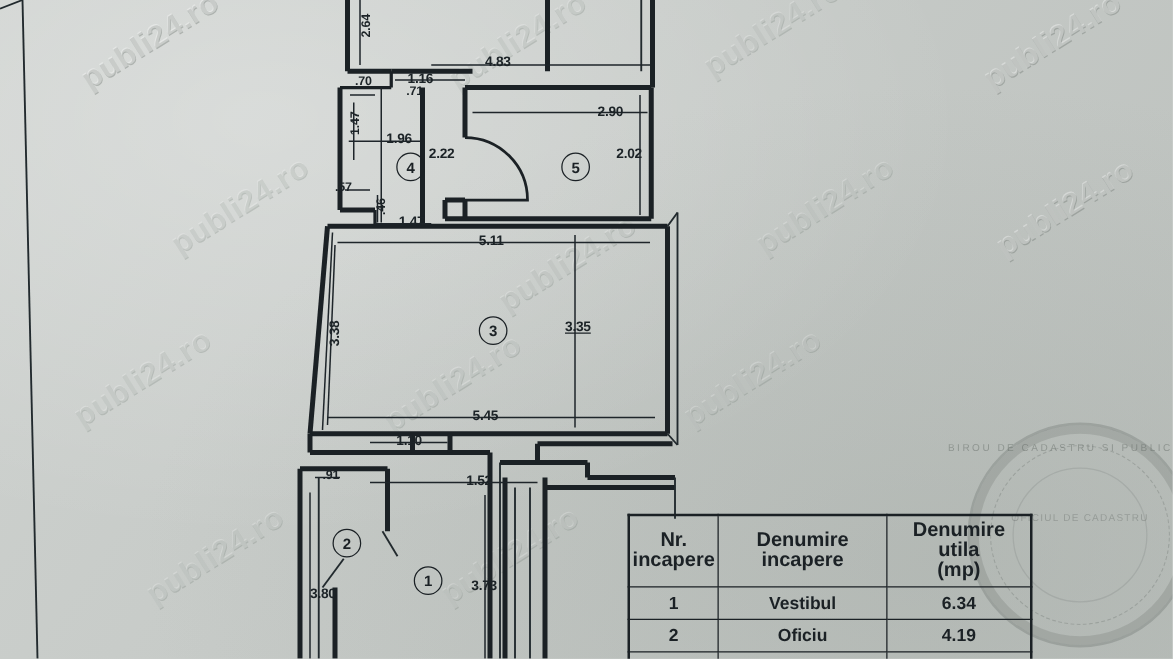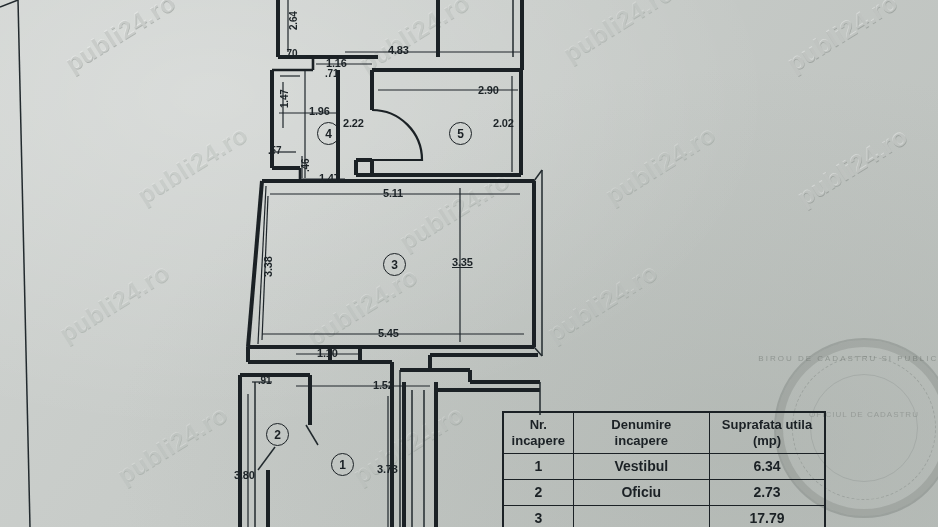--- a/index.html
+++ b/index.html
@@ -83,21 +83,21 @@
     border-collapse:collapse;
   }
   table.legend{border-collapse:collapse;}
   .legend th,.legend td{
     border:1.6px solid #1b2125;
     color:#1b2125;text-align:center;
     font-family:"Liberation Sans",sans-serif;
     font-weight:700;
     padding:0;
   }
-  .legend th{font-size:13px;line-height:16px;padding:4px 2px;font-weight:700;}
+  .legend th{font-size:16px;line-height:16px;padding:4px 2px;font-weight:700;}
   .legend td{font-size:14px;line-height:25px;height:25px;}
   .legend .c1{width:66px;}
   .legend .c2{width:140px;}
   .legend .c3{width:116px;}
 </style>
 </head>
 <body>
 
 <div id="stage">
 
@@ -231,75 +231,75 @@
     <path class="dimline" d="M 296 386 L 430 386"></path>
 
     <path class="dimline" d="M 252 382 L 272 382"></path>
 
     <path class="dimline" d="M 248 394 L 248 527"></path>
 
     <path class="dimline" d="M 388 396 L 388 527"></path>
   </svg>
 
   <div class="dimtxt vert sm" style="left:288px; top:30px;">2.64</div>
-  <div class="dimtxt sm" style="left:284px; top:48px;">.70</div>
+  <div class="dimtxt sm" style="left:284px; top:60px;">.70</div>
   <div class="dimtxt" style="left:326px; top:57px;">1.16</div>
   <div class="dimtxt" style="left:388px; top:44px;">4.83</div>
   <div class="dimtxt sm" style="left:281px; top:68px;margin-left:44px;">.71</div>
   <div class="dimtxt vert sm" style="left:279px; top:108px;">1.47</div>
   <div class="dimtxt" style="left:309px; top:105px;">1.96</div>
   <div class="dimtxt" style="left:343px; top:117px;">2.22</div>
   <div class="dimtxt" style="left:438px; top:84px;margin-left:40px;">2.90</div>
   <div class="dimtxt" style="left:493px; top:117px;">2.02</div>
   <div class="dimtxt sm" style="left:268px; top:145px;">.57</div>
   <div class="dimtxt vert sm" style="left:300px; top:172px;">.46</div>
   <div class="dimtxt" style="left:319px; top:172px;">1.47</div>
   <div class="dimtxt" style="left:383px; top:187px;text-align:right;">5.11</div>
   <div class="dimtxt vert" style="left:262px; top:277px;">3.38</div>
   <div class="dimtxt" style="left:452px; top:256px;text-decoration:underline;">3.35</div>
   <div class="dimtxt" style="left:378px; top:327px;">5.45</div>
   <div class="dimtxt" style="left:317px; top:347px;">1.10</div>
   <div class="dimtxt" style="left:325px; top:379px;margin-left:48px;">1.52</div>
   <div class="dimtxt sm" style="left:258px; top:375px;">.91</div>
-  <div class="dimtxt" style="left:234px; top:469px;">3.80</div>
+  <div class="dimtxt" style="left:248px; top:469px;">3.80</div>
   <div class="dimtxt" style="left:349px; top:463px;margin-left:28px;">3.73</div>
 
   <div class="roomnum" style="left:331px; top:453px;">1</div>
   <div class="roomnum" style="left:266px; top:423px;">2</div>
   <div class="roomnum" style="left:383px; top:253px;">3</div>
   <div class="roomnum" style="left:317px; top:122px;">4</div>
   <div class="roomnum" style="left:449px; top:122px;">5</div>
 
   <table class="legend">
     <thead>
       <tr>
         <th class="c1">
           <div>Nr.</div>
           <div>incapere</div>
         </th>
         <th class="c2">
           <div>Denumire</div>
           <div>incapere</div>
         </th>
         <th class="c3">
-          <div>Suprafata utila</div>
+          <div>Denumire utila</div>
           <div>(mp)</div>
         </th>
       </tr>
     </thead>
     <tbody>
       <tr>
         <td>1</td>
         <td>Vestibul</td>
         <td>6.34</td>
       </tr>
       <tr>
         <td>2</td>
         <td>Oficiu</td>
-        <td>2.73</td>
+        <td>4.19</td>
       </tr>
       <tr>
         <td>3</td>
         <td></td>
         <td>17.79</td>
       </tr>
     </tbody>
   </table>
 
 </div>

